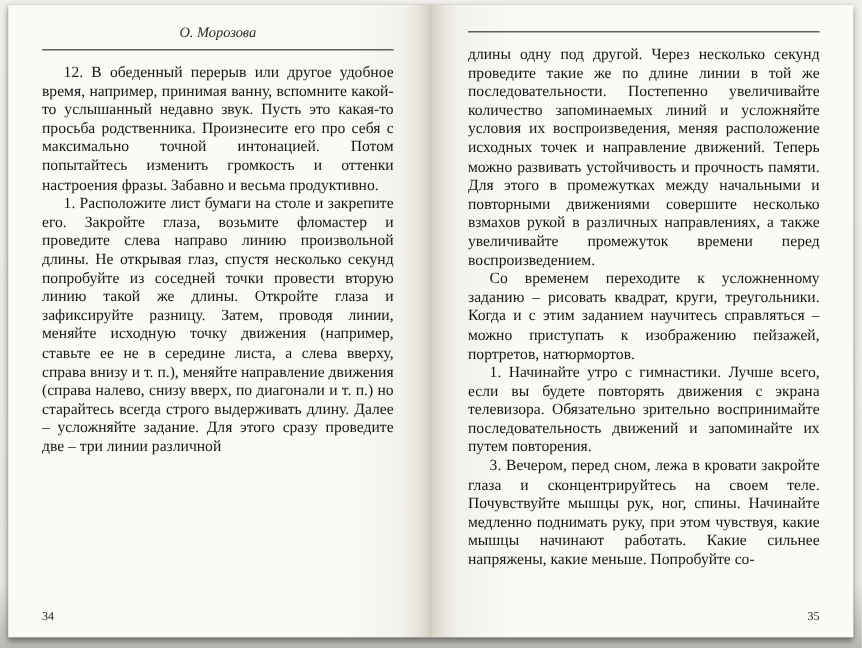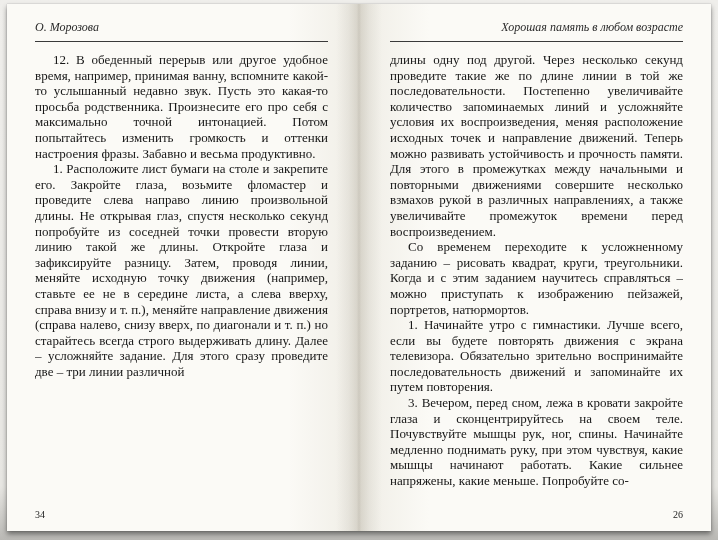--- a/index.html
+++ b/index.html
@@ -38,21 +38,21 @@
     background: linear-gradient(to right, rgba(60,50,30,0) 0%, rgba(60,50,30,0.10) 45%, rgba(60,50,30,0.16) 50%, rgba(60,50,30,0.10) 55%, rgba(60,50,30,0) 100%);
     pointer-events: none;
   }
   .running-header {
     font-style: italic;
     font-size: 12px;
     color: #2a2a2a;
     white-space: nowrap;
     overflow: hidden;
   }
-  .page.left  .running-header { text-align: left; }
+  .page.left  .running-header { text-align: center; }
   .page.right .running-header { text-align: right; }
   .header-rule {
     border-bottom: 1.2px solid #3a3a3a;
     margin-top: 6px;
   }
   .body-text {
     margin-top: 10px;
     font-size: 13px;
     line-height: 1.2;
     text-align: justify;
@@ -88,26 +88,25 @@
       <div class="running-header">О. Морозова</div>
       <div class="header-rule"></div>
       <div class="body-text">
         <p class="indent">12. В обеденный перерыв или другое удобное время, например, принимая ванну, вспомните какой-то услышанный недавно звук. Пусть это какая-то просьба родственника. Произнесите его про себя с максимально точной интонацией. Потом попытайтесь изменить громкость и оттенки настроения фразы. Забавно и весьма продуктивно.</p>
         <p class="indent">1. Расположите лист бумаги на столе и закрепите его. Закройте глаза, возьмите фломастер и проведите слева направо линию произвольной длины. Не открывая глаз, спустя несколько секунд попробуйте из соседней точки провести вторую линию такой же длины. Откройте глаза и зафиксируйте разницу. Затем, проводя линии, меняйте исходную точку движения (например, ставьте ее не в середине листа, а слева вверху, справа внизу и т. п.), меняйте направление движения (справа налево, снизу вверх, по диагонали и т. п.) но старайтесь всегда строго выдерживать длину. Далее – усложняйте задание. Для этого сразу проведите две – три линии различной</p>
       </div>
       <div class="page-number">34</div>
     </div>
 
     <div class="page right">
-      <div class="running-header">Хорошая память в любом возрасте</div>
       <div class="header-rule"></div>
       <div class="body-text">
         <p class="noindent">длины одну под другой. Через несколько секунд проведите такие же по длине линии в той же последовательности. Постепенно увеличивайте количество запоминаемых линий и усложняйте условия их воспроизведения, меняя расположение исходных точек и направление движений. Теперь можно развивать устойчивость и прочность памяти. Для этого в промежутках между начальными и повторными движениями совершите несколько взмахов рукой в различных направлениях, а также увеличивайте промежуток времени перед воспроизведением.</p>
         <p class="indent">Со временем переходите к усложненному заданию – рисовать квадрат, круги, треугольники. Когда и с этим заданием научитесь справляться – можно приступать к изображению пейзажей, портретов, натюрмортов.</p>
         <p class="indent">1. Начинайте утро с гимнастики. Лучше всего, если вы будете повторять движения с экрана телевизора. Обязательно зрительно воспринимайте последовательность движений и запоминайте их путем повторения.</p>
         <p class="indent">3. Вечером, перед сном, лежа в кровати закройте глаза и сконцентрируйтесь на своем теле. Почувствуйте мышцы рук, ног, спины. Начинайте медленно поднимать руку, при этом чувствуя, какие мышцы начинают работать. Какие сильнее напряжены, какие меньше. Попробуйте со-</p>
       </div>
-      <div class="page-number">26</div>
+      <div class="page-number">35</div>
     </div>
 
     <div class="gutter-shadow"></div>
   </div>
 </div>
 
 </body></html>

